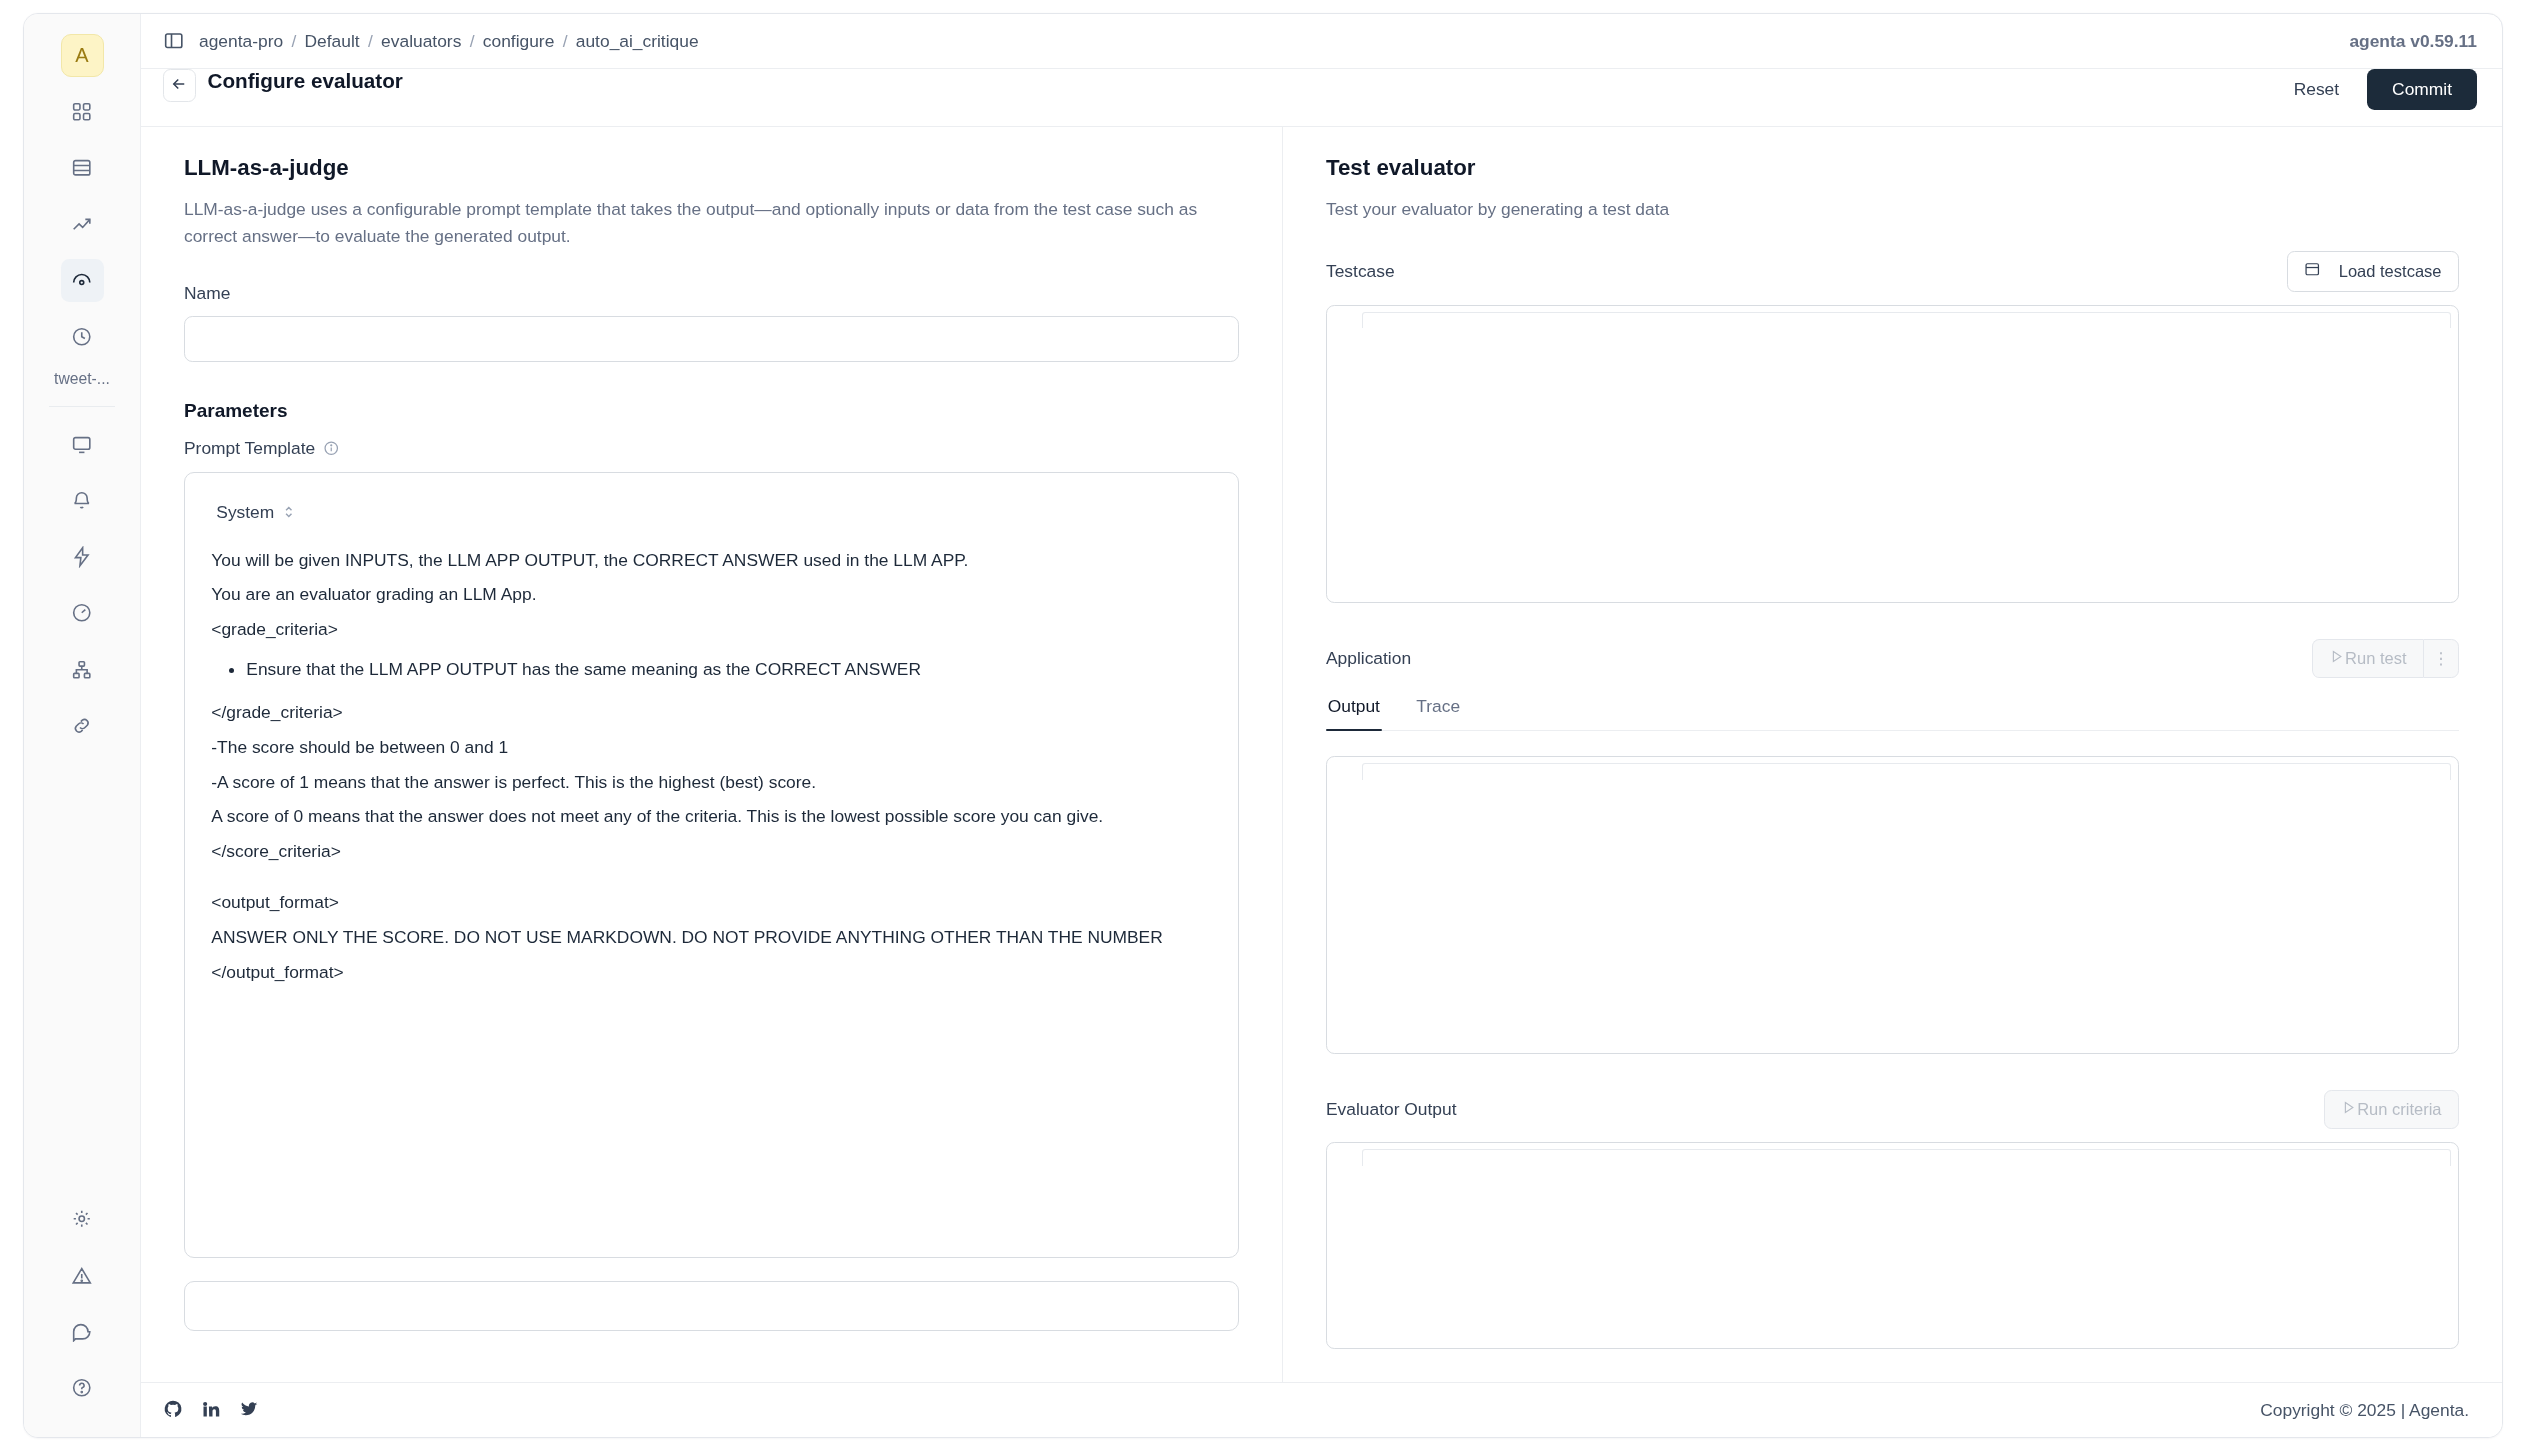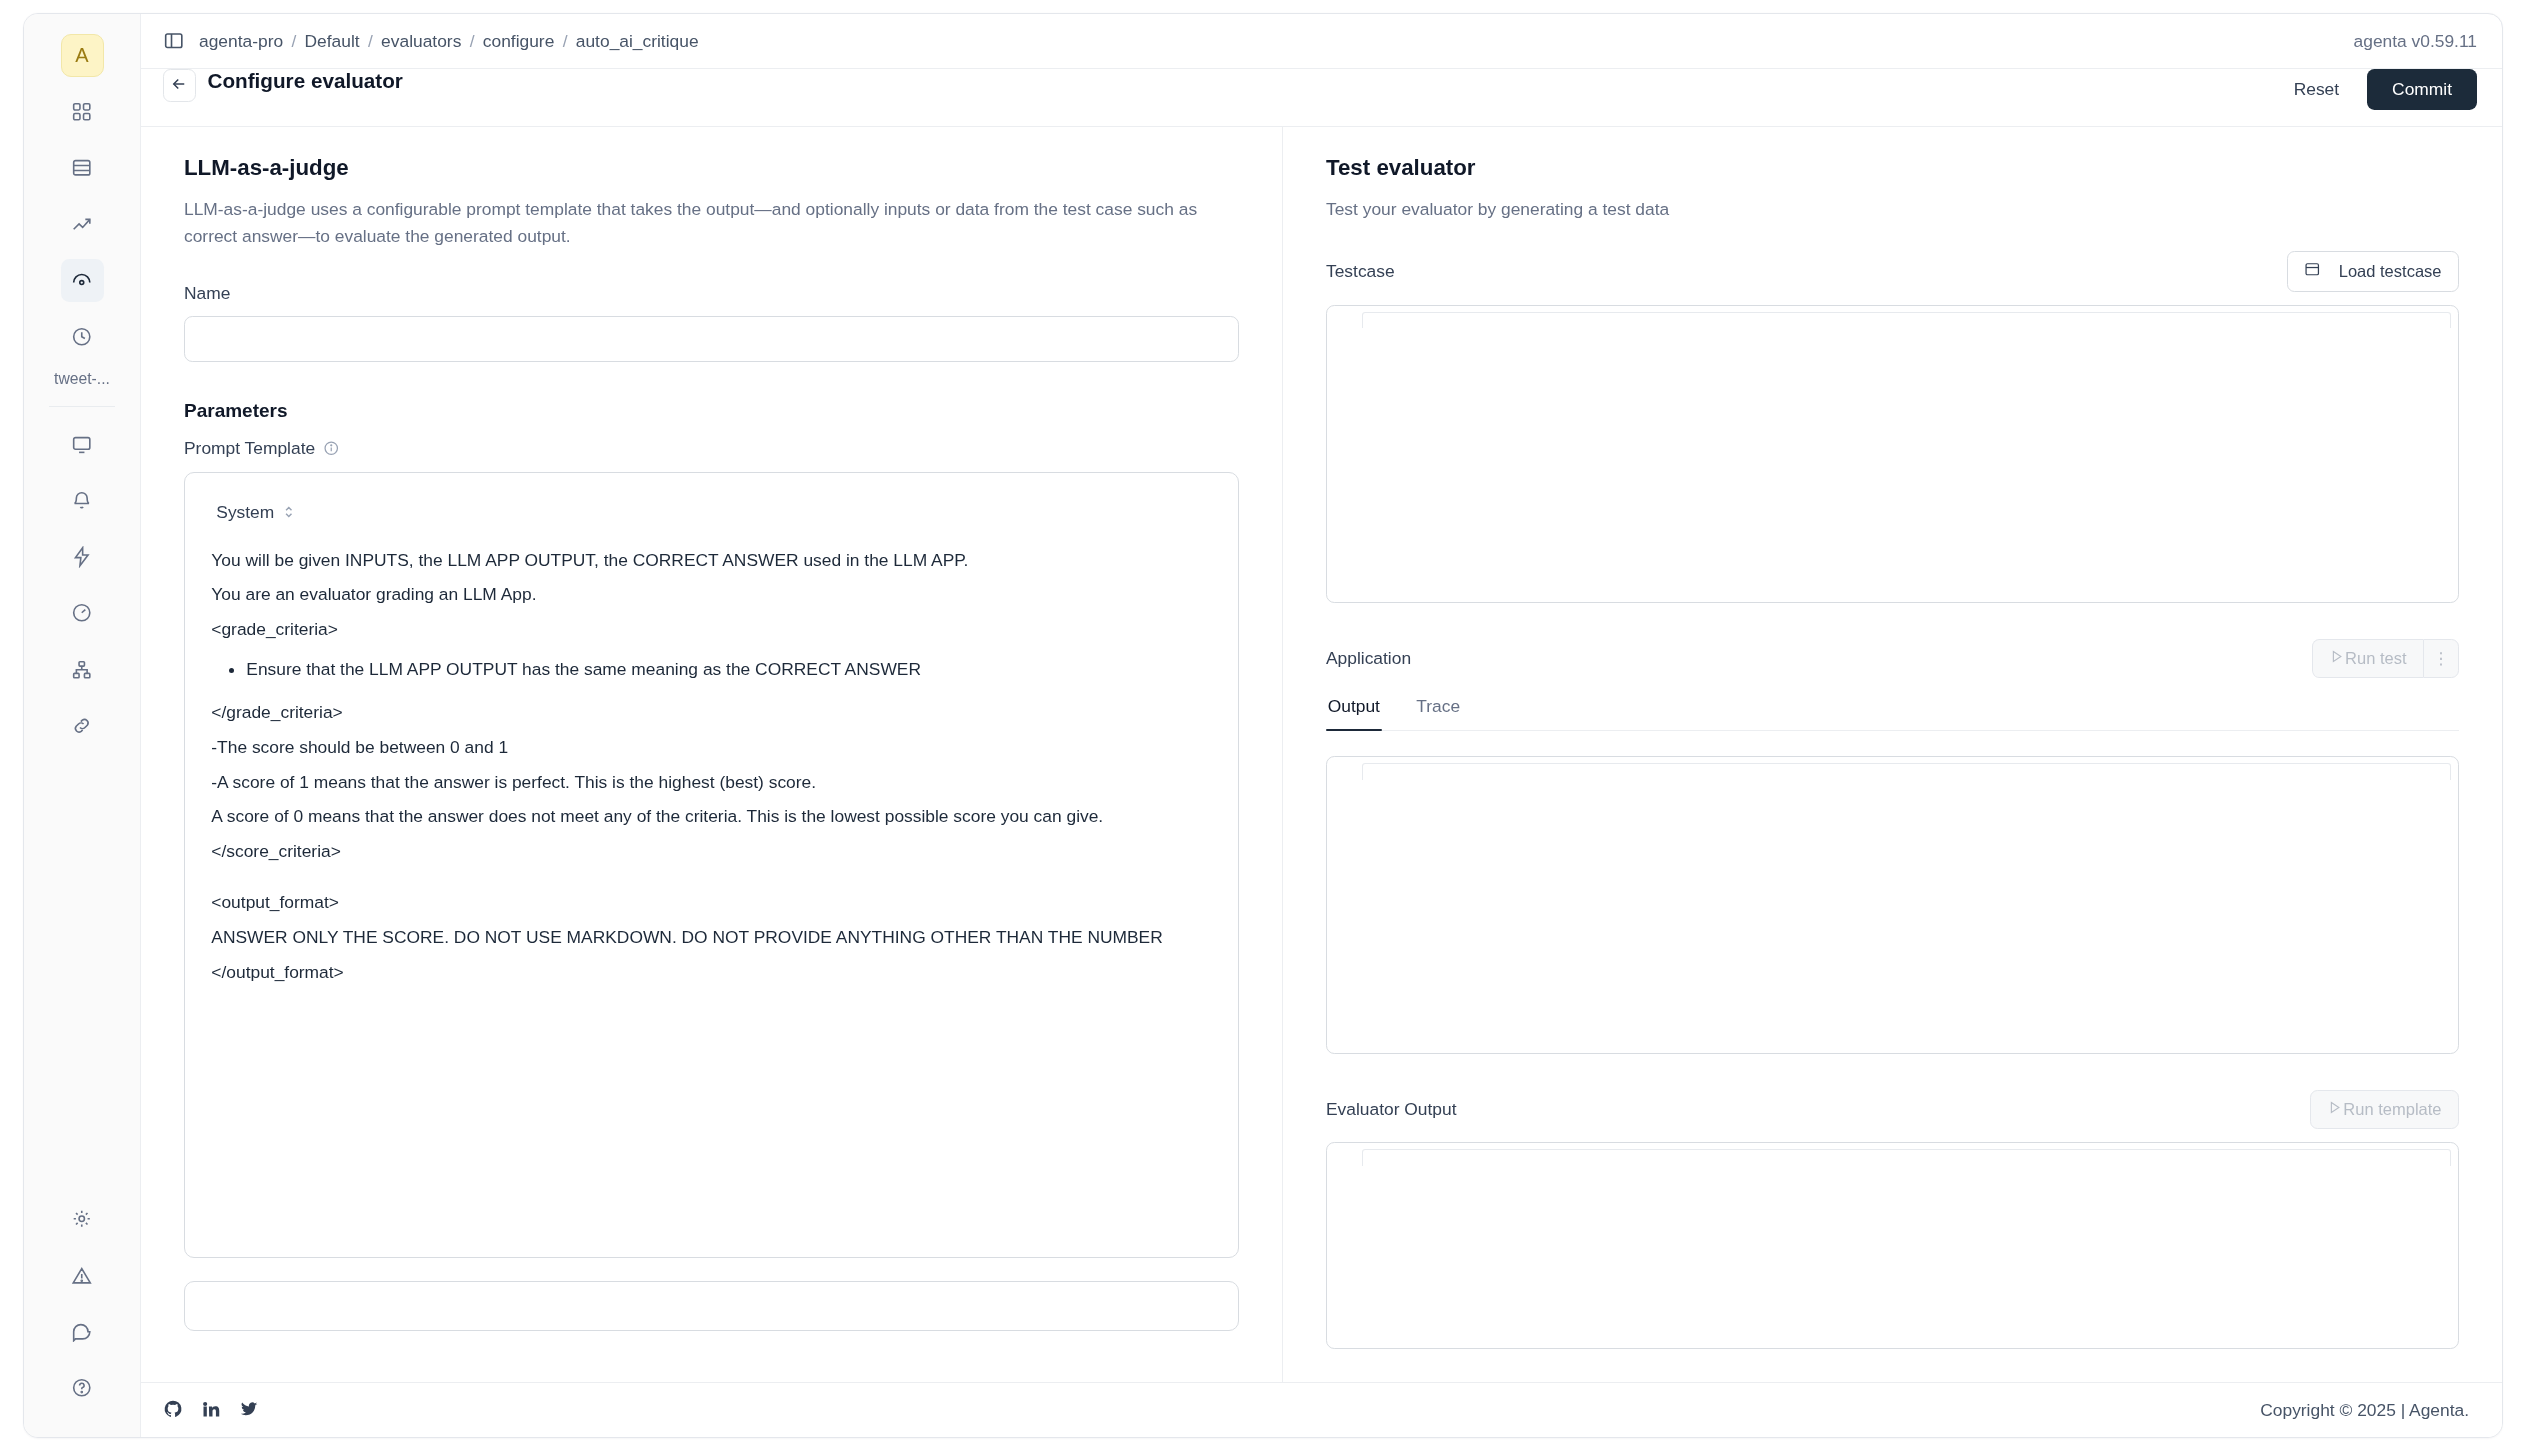--- a/index.html
+++ b/index.html
@@ -103,20 +103,21 @@
     color: #475467;
     display: flex; align-items: center; gap: 8.3px;
     white-space: nowrap;
   }
   .crumbs .sep { color: #98a2b3; }
   .crumbs .last { color: #475467; }
   .version {
     margin-left: auto;
     font-size: 17.4px;
     color: #667085;
+    font-weight: bold;
   }
 
   .headerbar {
     height: 58px;
     flex: 0 0 58px;
     border-bottom: 0.8px solid #eceef1;
     display: flex;
     align-items: flex-start;
     padding: 0 25px 0 21.5px;
     gap: 12px;
@@ -650,21 +651,21 @@
 
         <div class="row mt-big">
           <span class="field-label" style="margin:0;">Evaluator Output</span>
           <span class="spacer"></span>
           <button class="btn-disabled">
             <span>
               <svg width="15" height="15" viewBox="0 0 24 24" fill="none" stroke="currentColor" stroke-width="1.8">
                 <polygon points="7,4 19,12 7,20"></polygon>
               </svg>
             </span>
-            <span>Run template</span>
+            <span>Run criteria</span>
           </button>
         </div>
         <div class="area evaluator">
           <div class="inner-line"></div>
         </div>
       </div>
     </div>
 
     <div class="footer">
       <div class="social">

